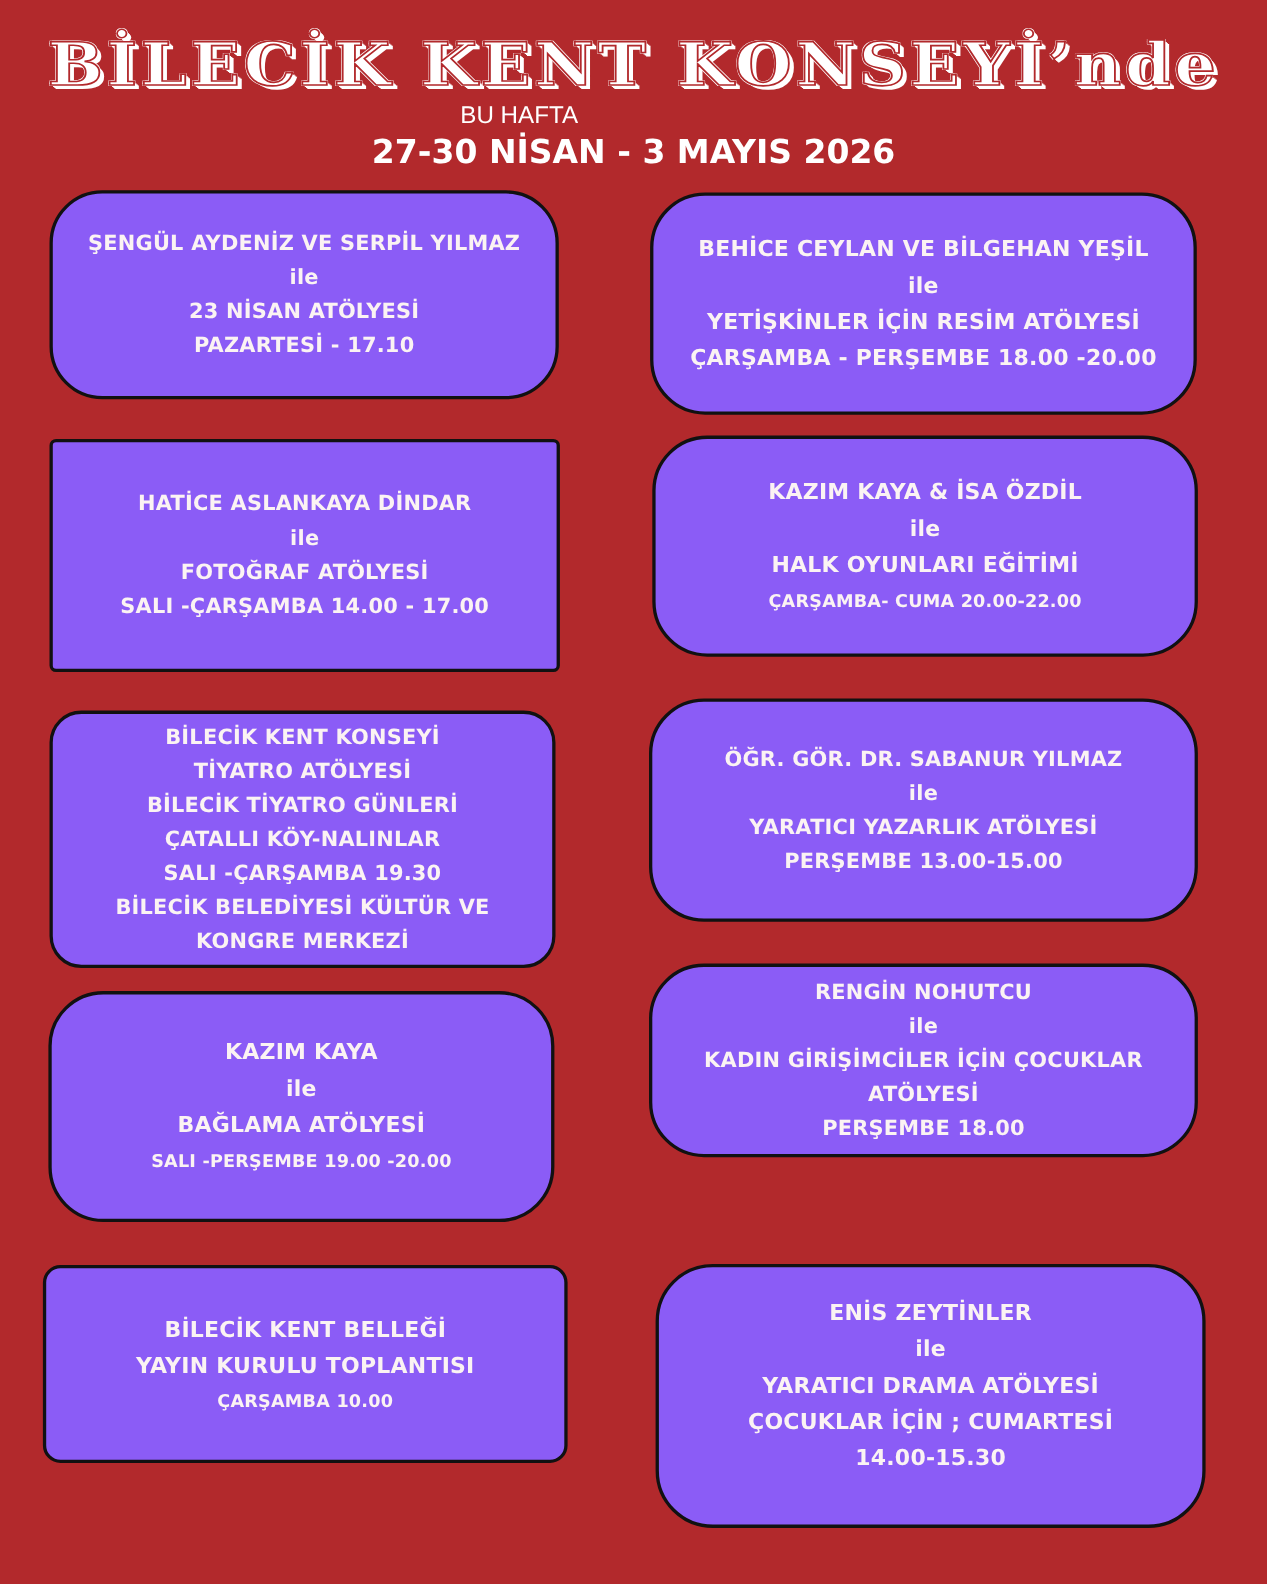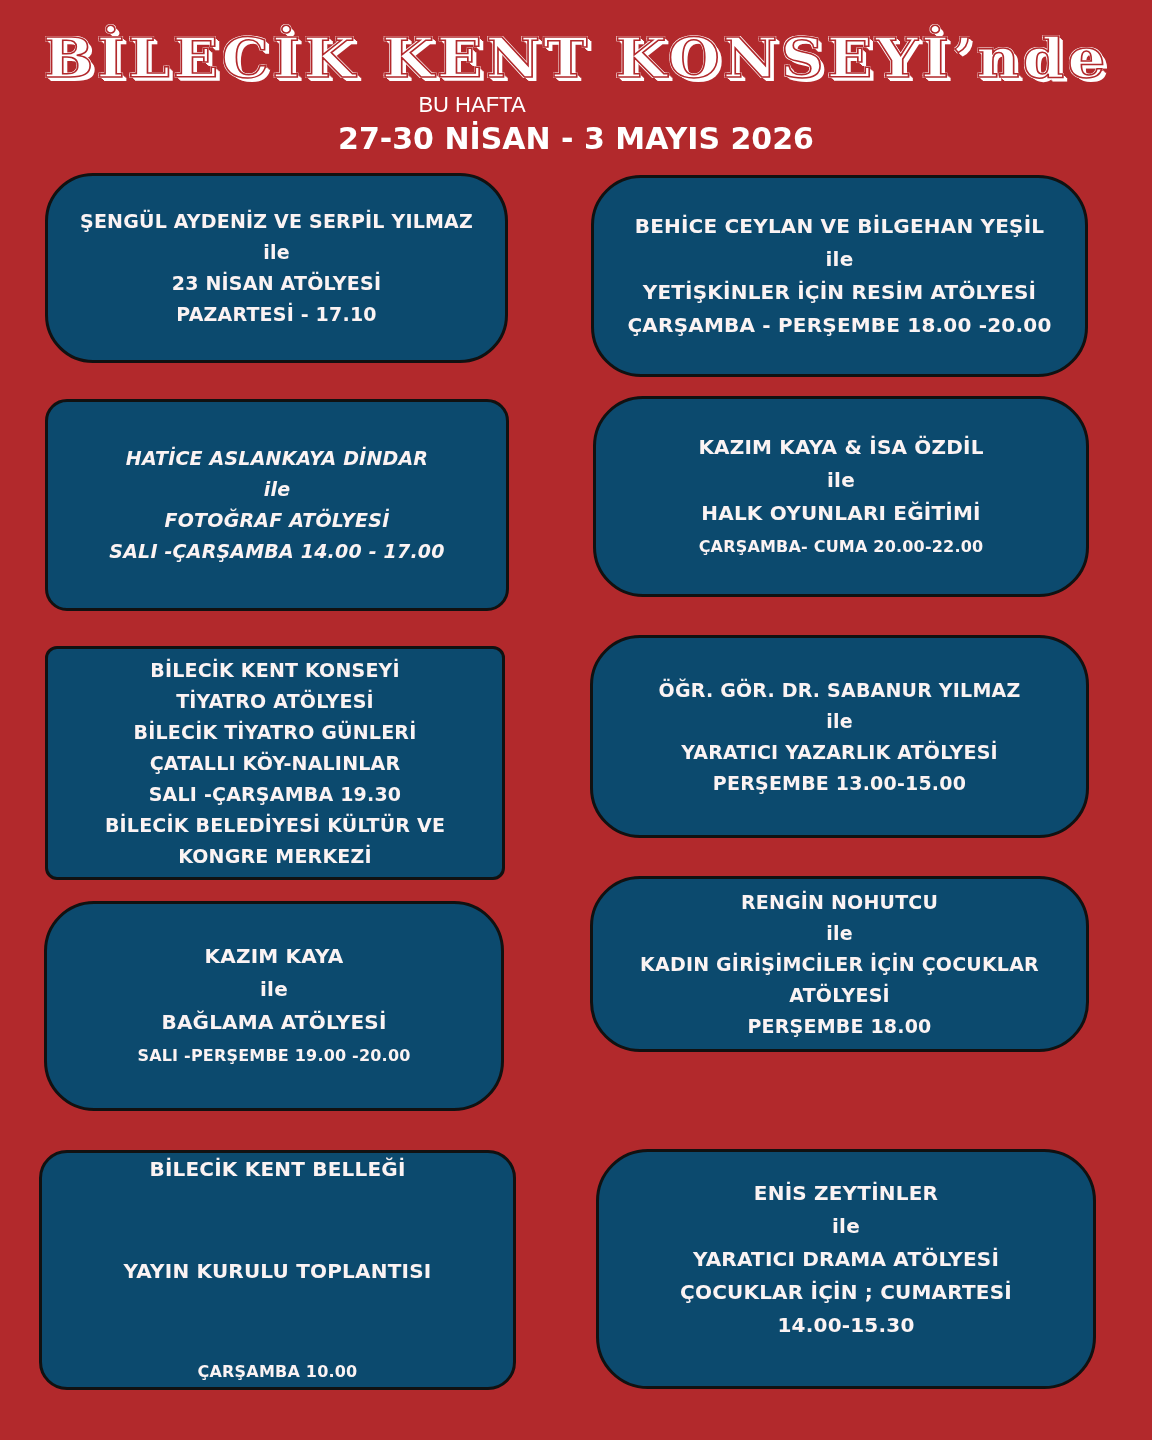--- a/index.html
+++ b/index.html
@@ -72,21 +72,21 @@
     .card {
       position: absolute;
       box-sizing: border-box;
       border: 3px solid #111111;
       border-radius: 46px;
       display: flex;
       flex-direction: column;
       align-items: center;
       justify-content: center;
       text-align: center;
-      background: #0c4a6e;
+      background: #8b5cf6;
     }
     .line {
       display: block;
       font-family: "DejaVu Sans", sans-serif;
       font-weight: bold;
       color: #fbf3f3;
       white-space: nowrap;
       font-size: 19px;
       line-height: 31px;
       letter-spacing: 0.2px;
@@ -121,35 +121,35 @@
   <span class="line">PAZARTESİ - 17.10</span>
 </div>
 
 <div class="card big" style="left:591px; top:175px; width:497px; height:202px; border-radius:50px;">
   <span class="line">BEHİCE CEYLAN VE BİLGEHAN YEŞİL</span>
   <span class="line ile">ile</span>
   <span class="line">YETİŞKİNLER İÇİN RESİM ATÖLYESİ</span>
   <span class="line">ÇARŞAMBA - PERŞEMBE 18.00 -20.00</span>
 </div>
 
-<div class="card" style="left:45px; top:399px; width:464px; height:212px; border-radius:22px;font-style:italic;">
+<div class="card" style="left:45px; top:399px; width:464px; height:212px; border-radius:6px;">
   <span class="line">HATİCE ASLANKAYA DİNDAR</span>
   <span class="line ile">ile</span>
   <span class="line">FOTOĞRAF ATÖLYESİ</span>
   <span class="line">SALI -ÇARŞAMBA  14.00 - 17.00</span>
 </div>
 
 <div class="card big" style="left:593px; top:396px; width:496px; height:201px; border-radius:50px;text-align:center;">
   <span class="line">KAZIM KAYA &amp; İSA ÖZDİL</span>
   <span class="line ile">ile</span>
   <span class="line">HALK OYUNLARI EĞİTİMİ</span>
   <span class="line small">ÇARŞAMBA- CUMA  20.00-22.00</span>
 </div>
 
-<div class="card" style="left:45px; top:646px; width:460px; height:234px; border-radius:12px;">
+<div class="card" style="left:45px; top:646px; width:460px; height:234px; border-radius:29px;">
   <span class="line">BİLECİK KENT KONSEYİ</span>
   <span class="line">TİYATRO ATÖLYESİ</span>
   <span class="line">BİLECİK TİYATRO GÜNLERİ</span>
   <span class="line">ÇATALLI KÖY-NALINLAR</span>
   <span class="line">SALI -ÇARŞAMBA 19.30</span>
   <span class="line">BİLECİK BELEDİYESİ KÜLTÜR VE</span>
   <span class="line">KONGRE MERKEZİ</span>
 </div>
 
 <div class="card" style="left:590px; top:635px; width:499px; height:203px; border-radius:50px;">
@@ -167,21 +167,21 @@
 </div>
 
 <div class="card" style="left:590px; top:876px; width:499px; height:176px; border-radius:50px;">
   <span class="line">RENGİN NOHUTCU</span>
   <span class="line ile">ile</span>
   <span class="line">KADIN GİRİŞİMCİLER İÇİN ÇOCUKLAR</span>
   <span class="line">ATÖLYESİ</span>
   <span class="line">PERŞEMBE  18.00</span>
 </div>
 
-<div class="card" style="left:39px; top:1150px; width:477px; height:240px; border-radius:28px;justify-content:space-between;">
+<div class="card" style="left:39px; top:1150px; width:477px; height:180px; border-radius:16px;">
   <span class="line big-line" style="font-size:20px; line-height:33px;">BİLECİK KENT BELLEĞİ</span>
   <span class="line" style="font-size:20px; line-height:33px;">YAYIN KURULU TOPLANTISI</span>
   <span class="line small">ÇARŞAMBA 10.00</span>
 </div>
 
 <div class="card big" style="left:596px; top:1149px; width:500px; height:240px; border-radius:52px; padding-bottom:20px;">
   <span class="line">ENİS ZEYTİNLER</span>
   <span class="line ile">ile</span>
   <span class="line">YARATICI DRAMA  ATÖLYESİ</span>
   <span class="line">ÇOCUKLAR İÇİN ;  CUMARTESİ</span>

